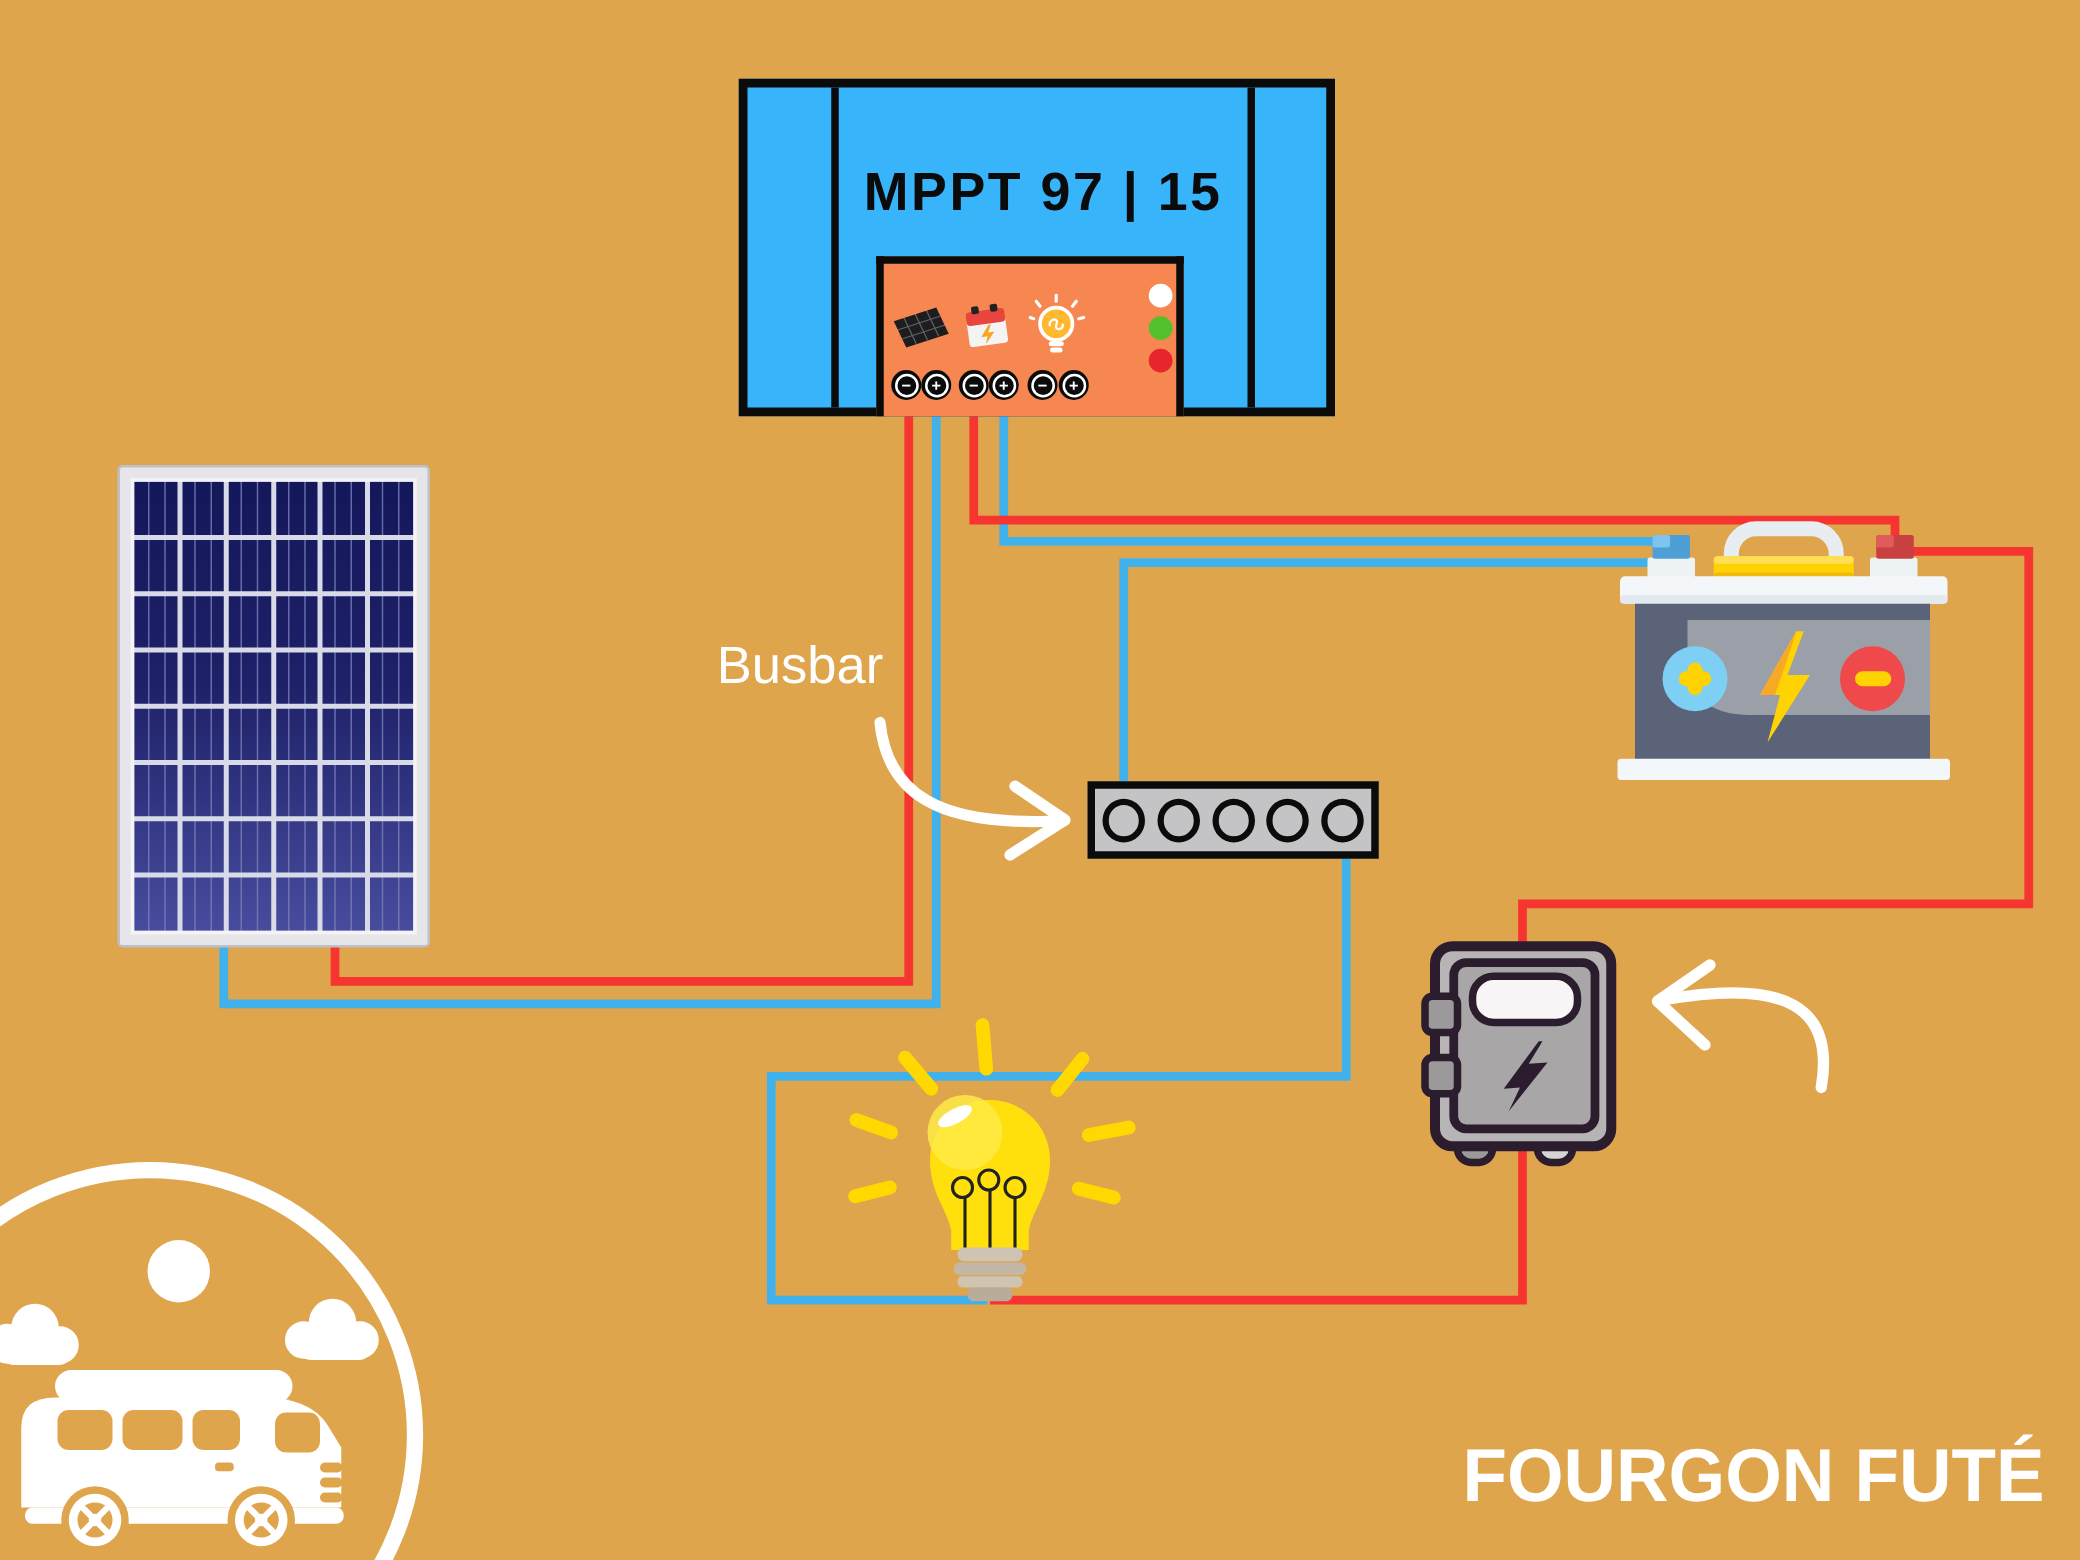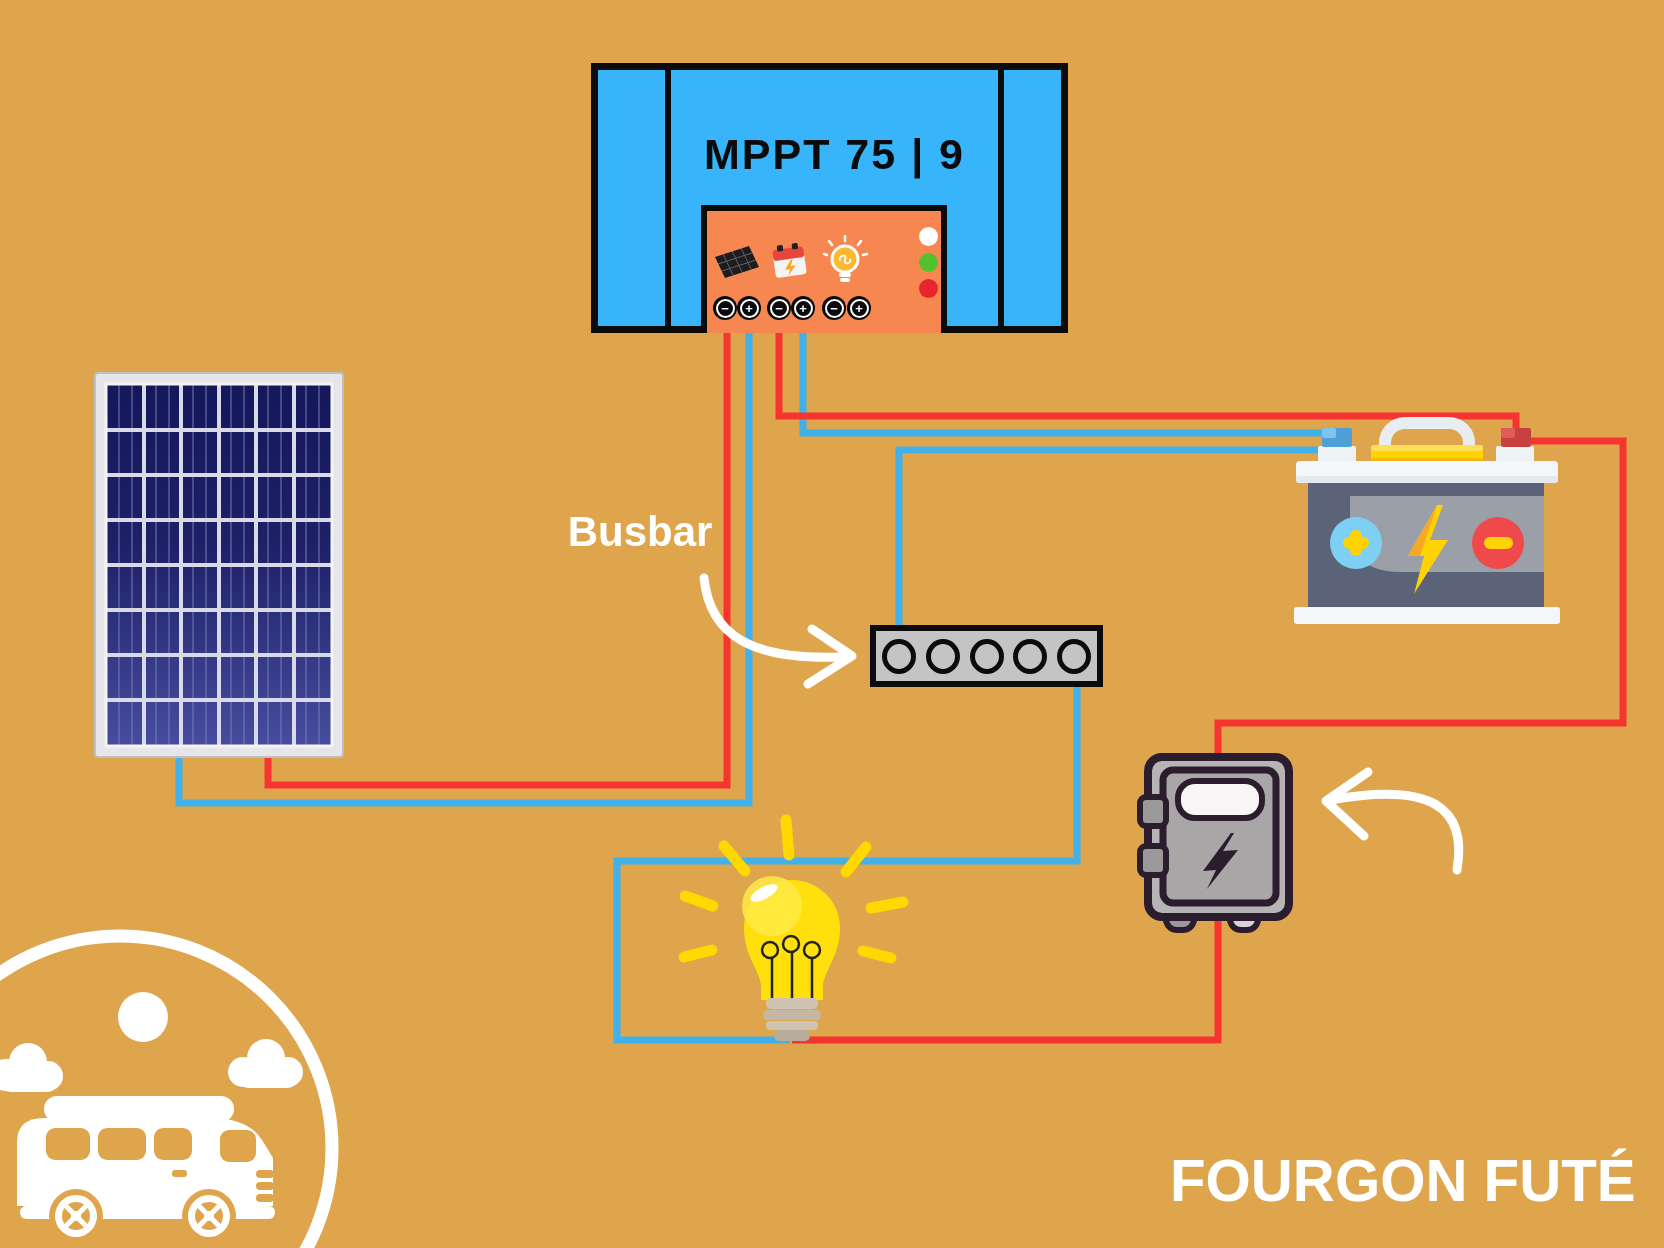--- a/index.html
+++ b/index.html
@@ -39,21 +39,21 @@
   
   .busbar{
     left:870px;top:625px;width:233px;height:62px;box-sizing:border-box;
     background:#C4C3C5;border:6px solid #0B0B0B;
     display:flex;align-items:center;justify-content:space-between;padding:0 6px;
   }
   .busbar-hole{
     width:34px;height:35px;border-radius:50%;border:5px solid #0B0B0B;box-sizing:border-box;
   }
   
-  .hand-label{color:#FFFFFF;font-weight:bold;white-space:nowrap;}
+  .hand-label{color:#FFFFFF;font-weight:normal;white-space:nowrap;}
   .label-busbar{left:558px;top:508px;width:164px;text-align:center;font-size:42px;}
   .label-fusebox{left:1398px;top:868px;width:220px;text-align:center;font-size:42px;line-height:52px;}
   .brand-text{left:1170px;top:1146px;font-size:60px;color:#fff;font-weight:bold;
     letter-spacing:0px;white-space:nowrap;transform:scaleX(0.97);transform-origin:left;}
 </style>
 </head>
 <body>
 
 <div id="canvas">
 
@@ -212,21 +212,21 @@
           <rect x="206.5" y="1200" width="5" height="32" fill="#FFFFFF" transform="rotate(-45 209 1216)"></rect>
           <circle cx="209" cy="1216" r="5" fill="#FFFFFF"></circle>
         </g>
       </g>
     </g>
   </svg>
 
   <div class="abs controller">
     <div class="divider" style="left:67px"></div>
     <div class="divider" style="left:400px"></div>
-    <div class="controller-title">MPPT 75 | 9</div>
+    <div class="controller-title">MPPT 97 | 15</div>
 
     <div class="ctrl-panel">
 
       <svg class="abs" style="left:4px;top:32px" width="52" height="38">
         <polygon points="4,14 38,3 48,24 14,35" fill="#1D1D1F"></polygon>
         <g stroke="#FFFFFF" stroke-width="1" opacity="0.3">
           <path d="M12,11 L22,32 M21,8 L31,29 M30,5 L40,26"></path>
           <path d="M7,21 L41,10 M11,28 L45,17"></path>
         </g>
       </svg>

